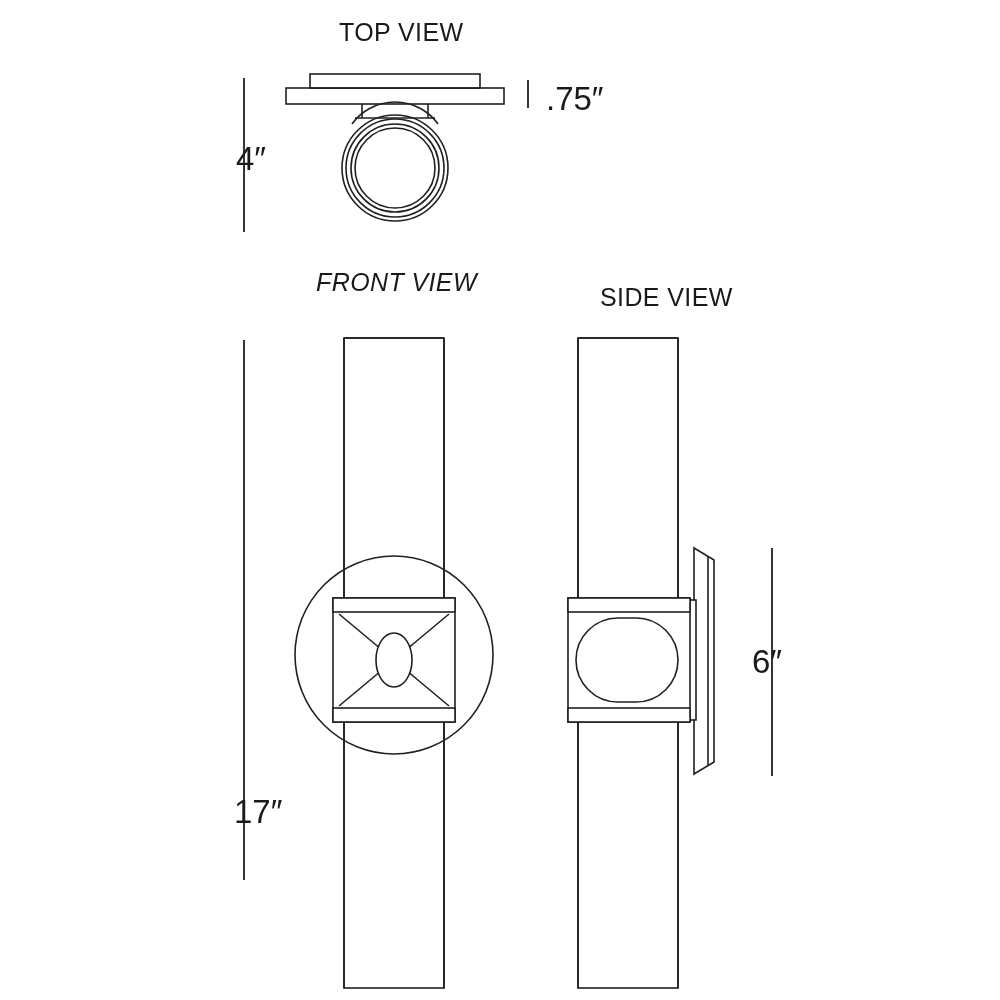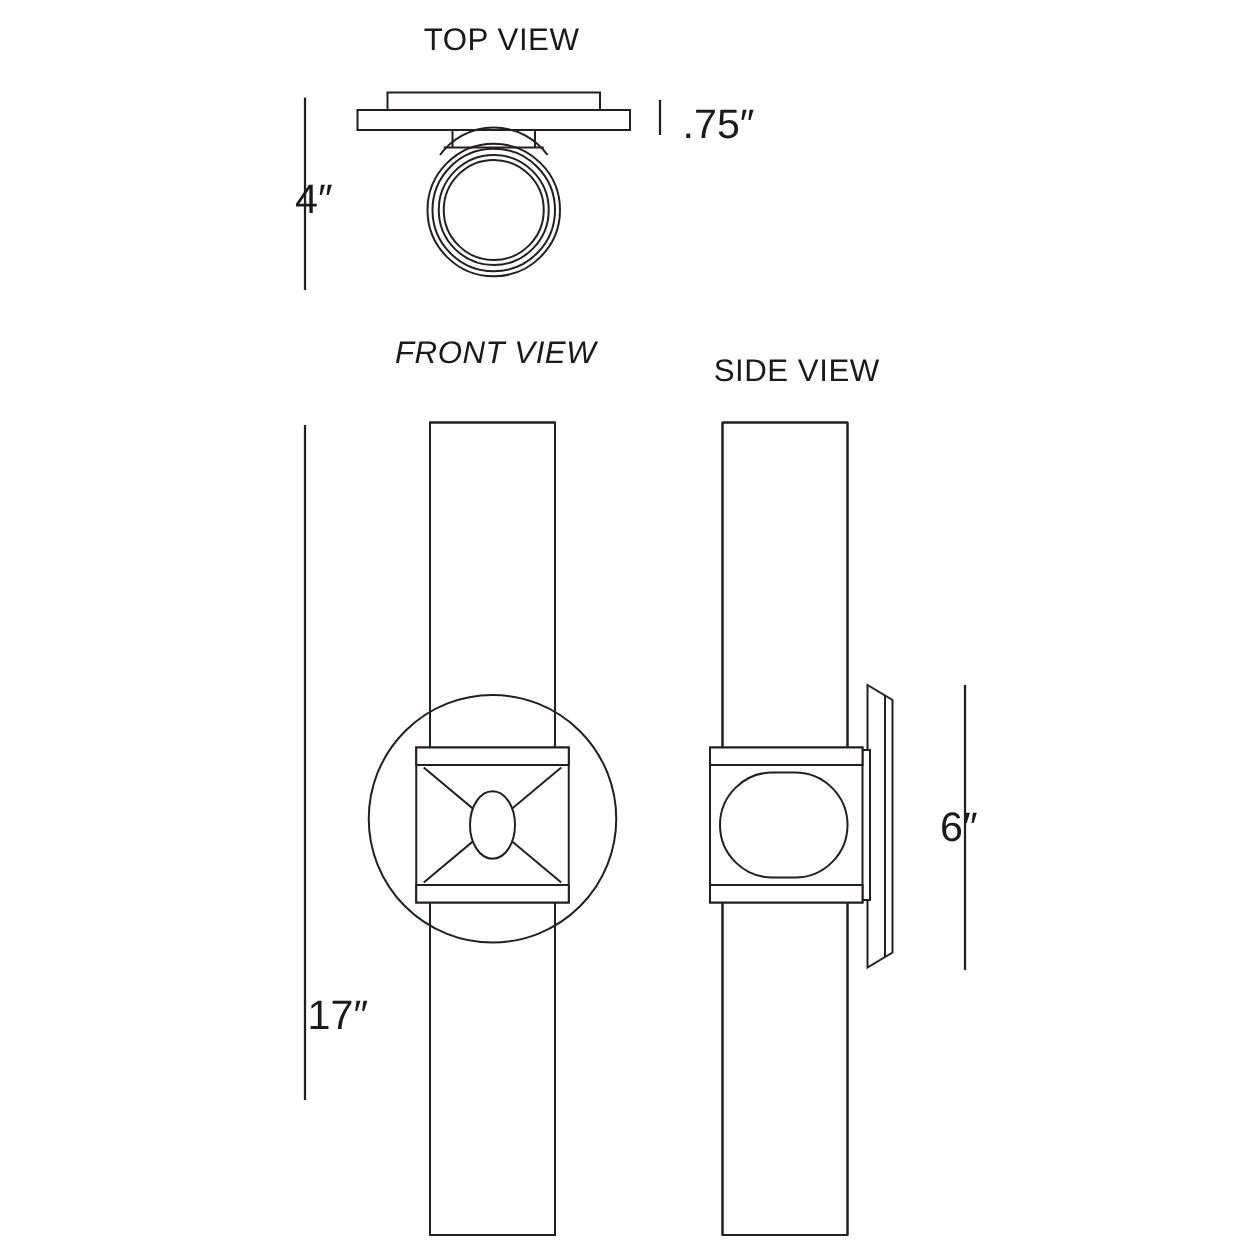--- a/index.html
+++ b/index.html
@@ -29,25 +29,25 @@
   }
   .view-title {
     font-size: 25px;
     letter-spacing: 0.4px;
   }
   .dim-label {
     font-size: 33px;
   }
   #title-top   { left: 339px; top: 18px; }
   #title-front { left: 316px; top: 268px; font-style: italic; }
-  #title-side  { left: 571px; top: 283px; }
+  #title-side  { left: 600px; top: 283px; }
 
   #dim-4    { left: 236px; top: 140px; }
   #dim-075  { left: 546px; top: 80px; }
-  #dim-17   { left: 234px; top: 793px; margin-left: 12px; }
+  #dim-17   { left: 234px; top: 793px; }
   #dim-6    { left: 752px; top: 643px; }
 
   svg { position: absolute; left: 0; top: 0; }
 </style>
 </head>
 <body>
 
 <div id="stage">
 
   <svg width="1000" height="1000" viewBox="0 0 1000 1000">

